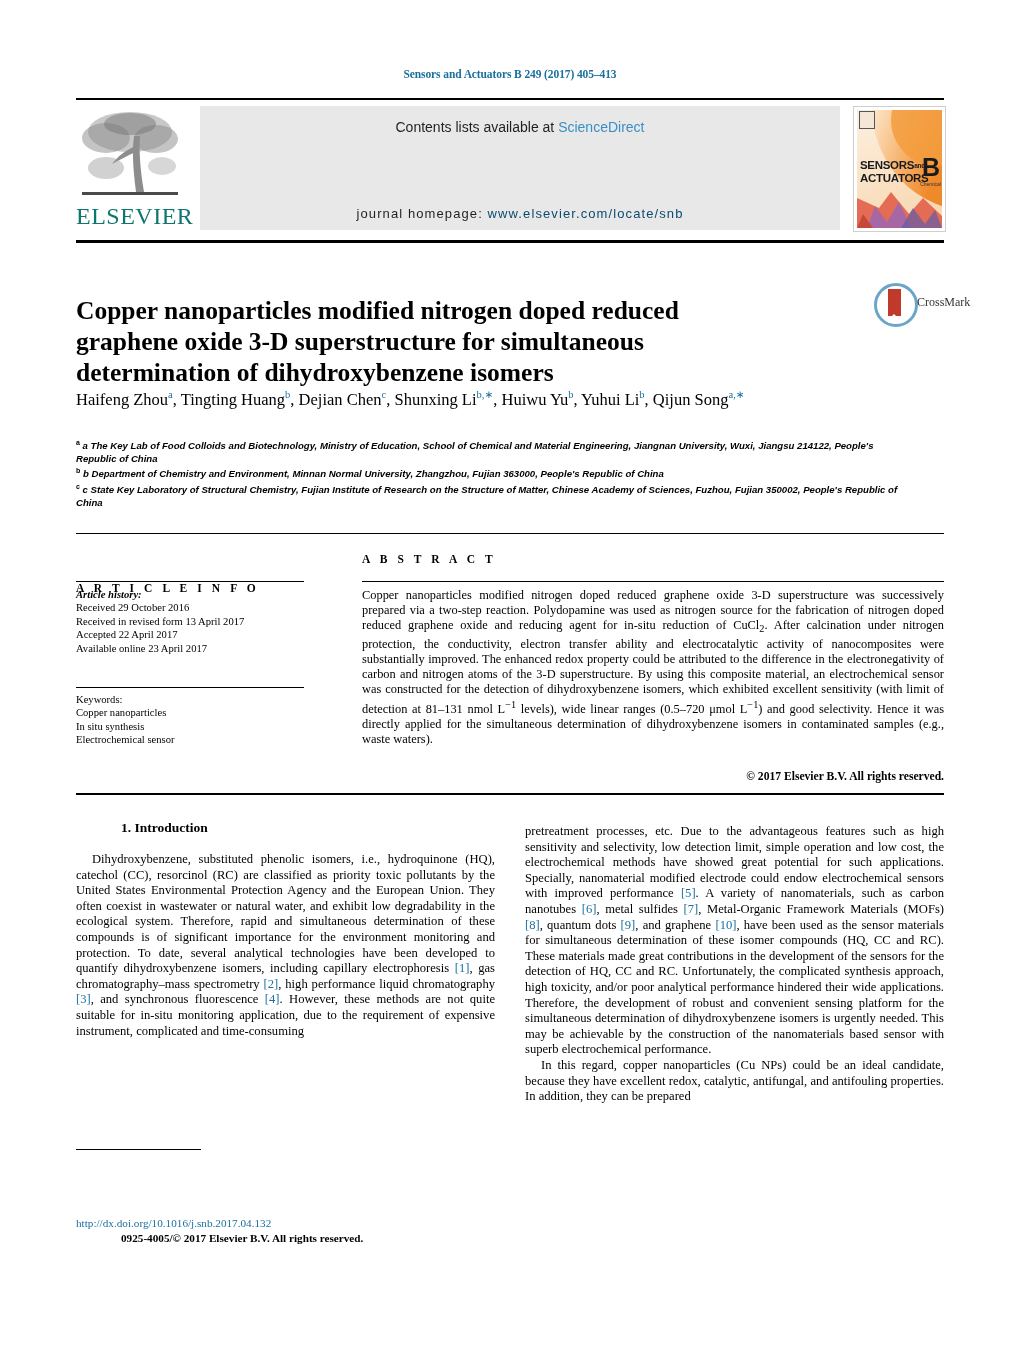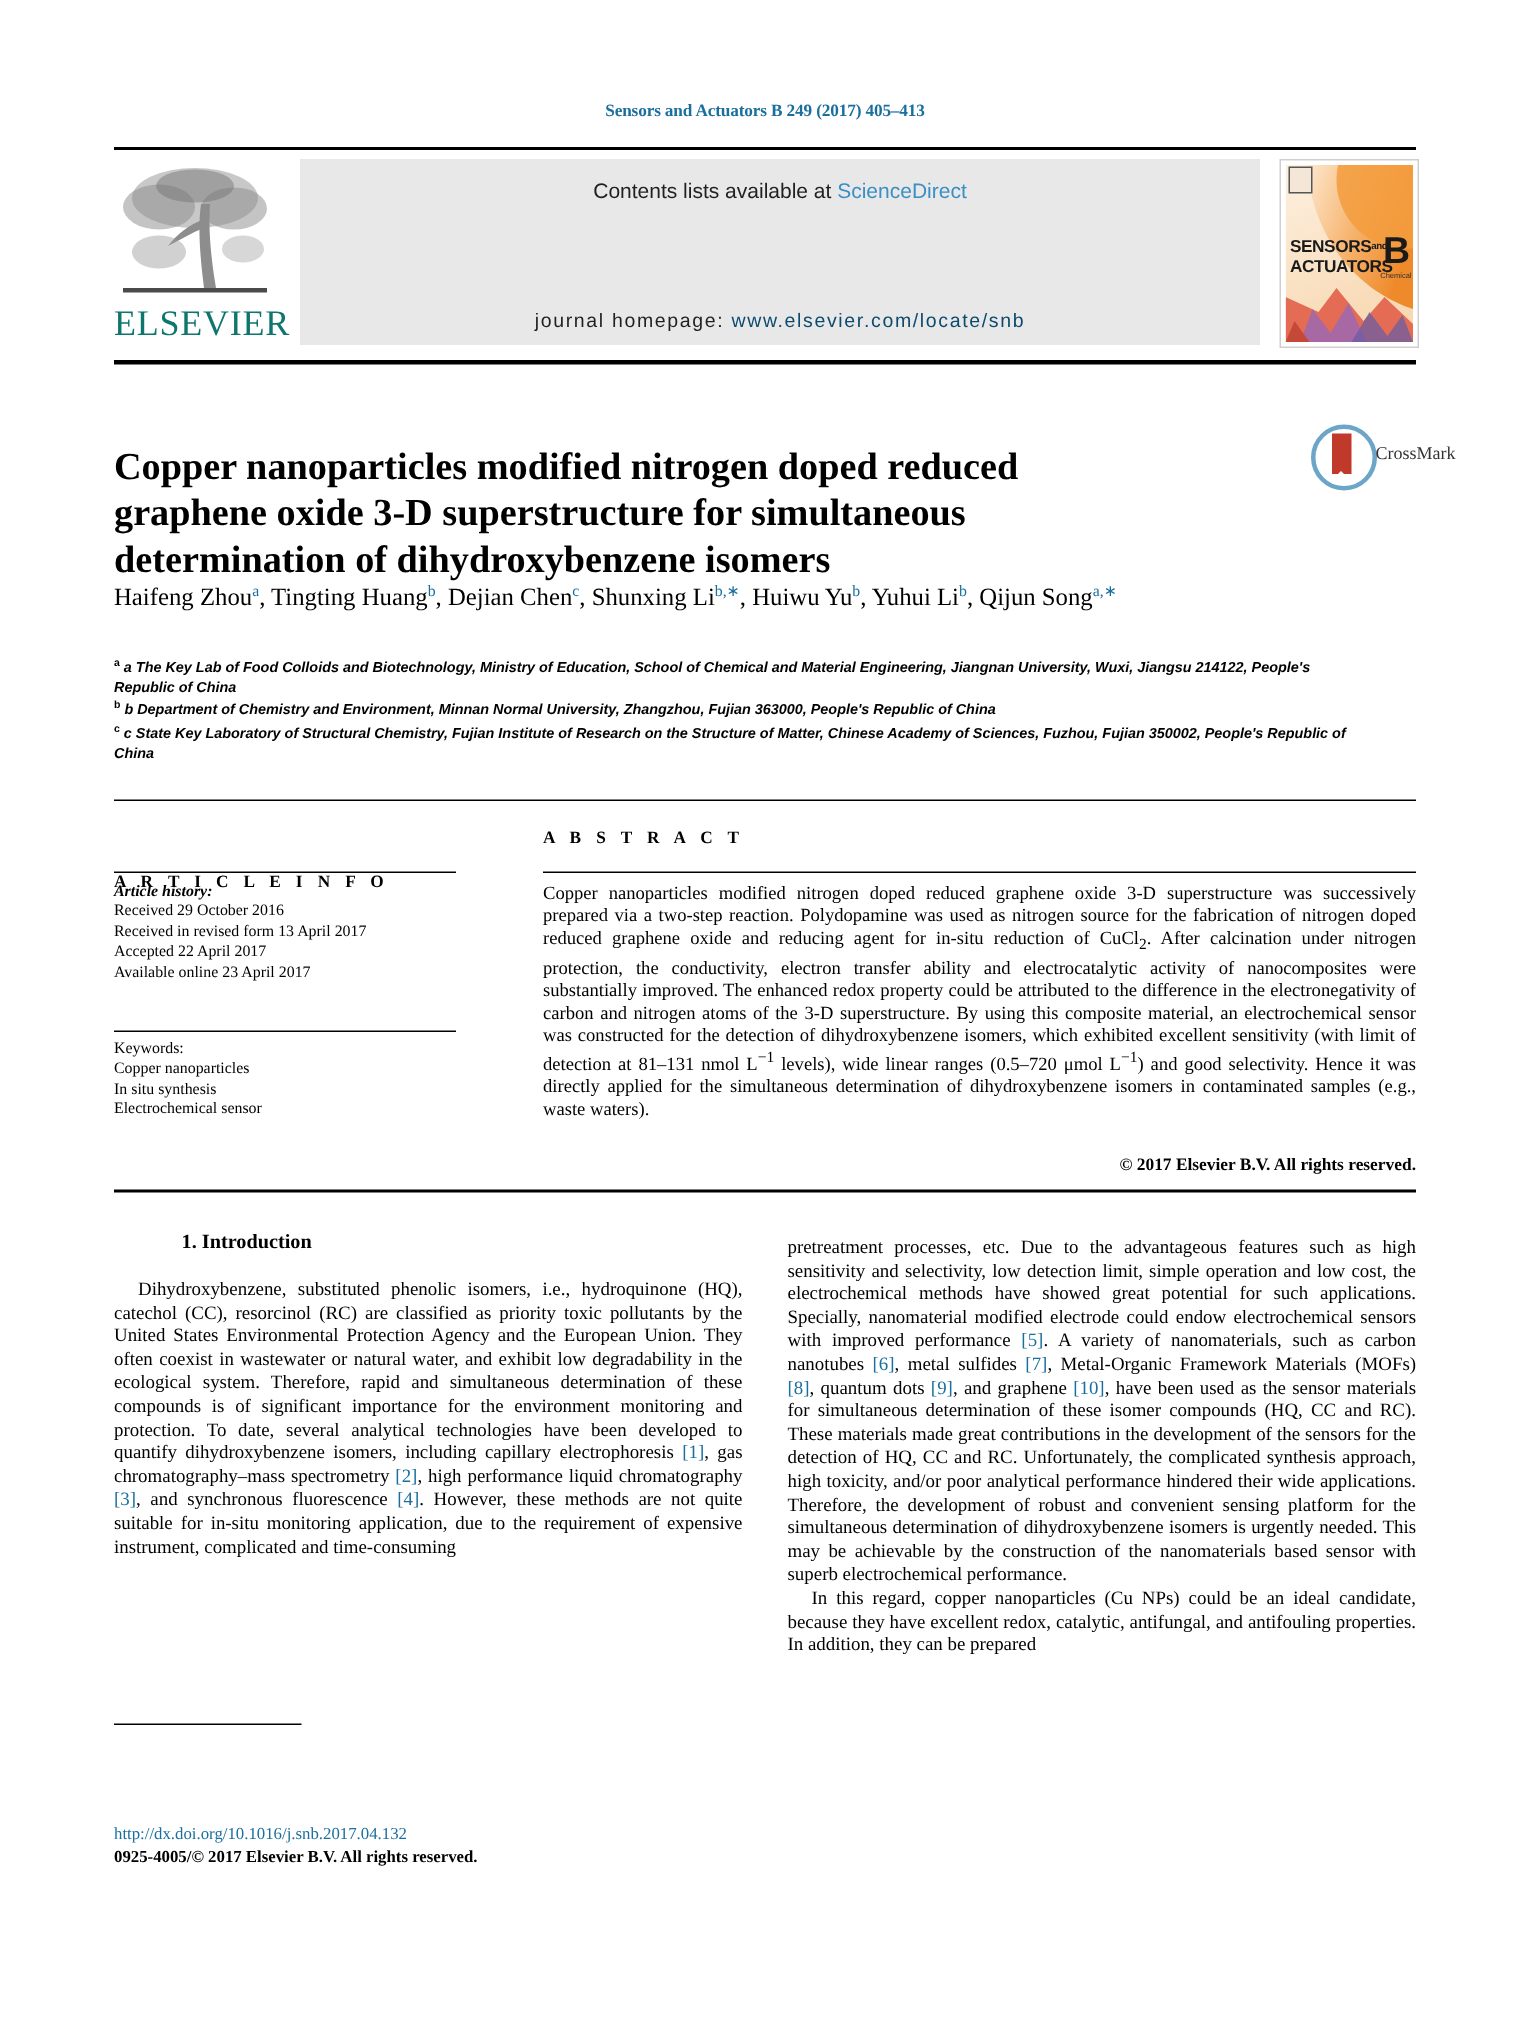--- a/index.html
+++ b/index.html
@@ -418,21 +418,21 @@
   .doi-block {
     position: absolute;
     left: 76px;
     top: 1216px;
     width: 500px;
     font-family: "Liberation Serif", serif;
     font-size: 11.2px;
     line-height: 14.5px;
   }
   .doi-link { color: #1a6f9e; }
-  .issn { font-weight: bold; }
+  .issn { font-weight: bold; margin-left: 45px; }
 </style>
 </head>
 <body>
 
 <div class="page">
 
   <div class="running-head">Sensors and Actuators B 249 (2017) 405–413</div>
 
   <div class="rule-top"></div>
 

